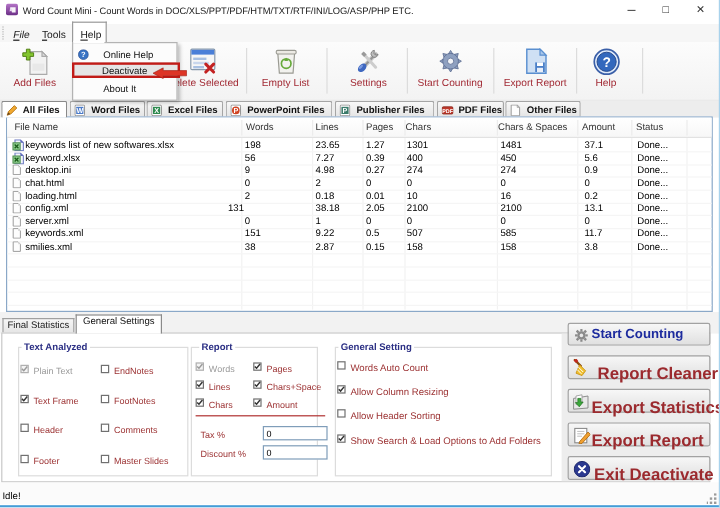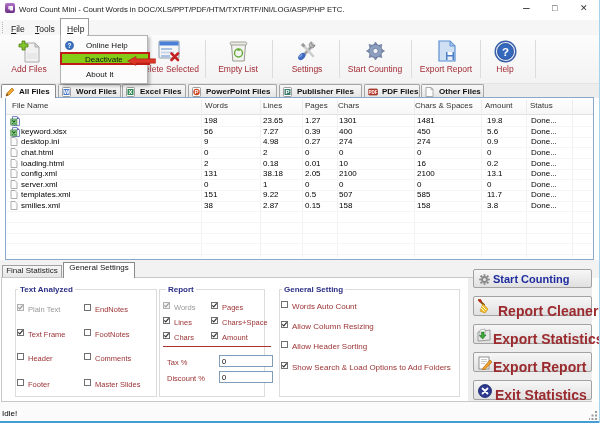--- a/index.html
+++ b/index.html
@@ -64,21 +64,21 @@
 
 
 #statusbar { left:0; top:402px; width:600px; height:18px; background:#fbfbfb; }
 #statusbar .txt { position:absolute; left:2px; top:7px; font-size:8px; color:#000; }
 #blueline { left:0; top:421px; width:600px; height:2px; background:#459dd7; }
 #rightedge { left:599px; top:0px; width:1px; height:423px; background:#a8d2ec; }
 
 
 #dropdown { left:60px; top:35px; width:88px; height:49px; background:#fcfcfc; border:1px solid #b3b3b3; box-shadow:2px 2px 3px rgba(0,0,0,0.25); z-index:10; }
 .mitem { position:absolute; left:0; width:100%; font-size:8px; color:#111; }
-#deact { position:absolute; left:-1px; top:16px; width:90px; height:13px; background:#84cc16; border:2px solid #c11b17; }
+#deact { position:absolute; left:-1px; top:16px; width:90px; height:13px; background:#e5e5e5; border:2px solid #c11b17; }
 #deact span { position:absolute; left:23px; top:1px; font-size:8px; color:#111; }
 </style>
 </head>
 <body>
 
 <div class="abs" id="titlebar"></div>
 <svg class="abs" style="left:5px;top:3px" width="10" height="10" viewBox="0 0 10 10">
     <defs>
       <linearGradient id="pg" x1="0" y1="0" x2="0" y2="1">
         <stop offset="0" stop-color="#b575c8"></stop>
@@ -90,21 +90,21 @@
     <path d="M3.5 3 L5.5 5.5 L3 6.5 Z" fill="#e8d8f0"></path>
   </svg>
 <div class="abs" id="title-text">Word Count Mini - Count Words in DOC/XLS/PPT/PDF/HTM/TXT/RTF/INI/LOG/ASP/PHP ETC.</div>
 <div class="abs winbtn" style="left:523px;top:1px;font-size:12px;">–</div>
 <div class="abs winbtn" style="left:552px;top:3px;font-size:9px;">□</div>
 <div class="abs winbtn" style="left:580px;top:3px;font-size:9px;">✕</div>
 
 <div class="abs" id="menubar"></div>
 <div class="abs" style="left:2px;top:22px;width:2px;height:11px;border-left:1px dotted #b5b5b5;"></div>
 <div class="abs" id="helpbtn"></div>
-<div class="abs menuitem" style="left:11px;"><u>F</u>ile</div>
+<div class="abs menuitem" style="left:11px;font-style:italic;"><u>F</u>ile</div>
 <div class="abs menuitem" style="left:35px;"><u>T</u>ools</div>
 <div class="abs menuitem" style="left:67px;"><u>H</u>elp</div>
 
 <div class="abs" id="toolbar"></div>
 
 <div class="tbtn" style="left:5px;width:48px;">
  <svg style="position:absolute;left:13px;top:2px" width="22" height="24" viewBox="0 0 22 24">
   <path d="M7 3 L17 3 L21 7 L21 22 L7 22 Z" fill="#f2f2f2" stroke="#aaa" stroke-width="1"></path>
   <path d="M17 3 L17 7 L21 7 Z" fill="#ddd" stroke="#aaa" stroke-width="1"></path>
   <rect x="9" y="13" width="10" height="6" fill="#e8e8e8"></rect>
@@ -281,26 +281,27 @@
  <div class="hline" style="top:135px"></div>
  <div class="hline" style="top:145px"></div>
  <div class="hline" style="top:156px"></div>
  <div class="trow" style="top:17px">
   <svg class="ficon" width="10" height="10" viewBox="0 0 10 10">
         <path d="M2.5 0.5 L7 0.5 L9.5 3 L9.5 9.5 L2.5 9.5 Z" fill="#f4f6fc" stroke="#7a86c8" stroke-width="1"></path>
         <path d="M7 0.5 L7 3 L9.5 3 Z" fill="#5a66b8"></path>
         <rect x="0.8" y="3" width="6" height="6" fill="#8fcf8f" stroke="#4a8a4a" stroke-width="0.8"></rect>
         <path d="M2.2 4.4 L5.4 7.6 M5.4 4.4 L2.2 7.6" stroke="#1a5c1a" stroke-width="1.1"></path>
       </svg>
+  <span style="left:15px">keywords list of new softwares.xlsx</span>
       <span style="left:198px">198</span>
       <span style="left:257px">23.65</span>
       <span style="left:299px">1.27</span>
       <span style="left:333px">1301</span>
       <span style="left:411px">1481</span>
-      <span style="left:481px">19.8</span>
+      <span style="left:481px">37.1</span>
       <span style="left:525px">Done...</span>
  </div>
  <div class="trow" style="top:28px">
   <svg class="ficon" width="10" height="10" viewBox="0 0 10 10">
         <path d="M2.5 0.5 L7 0.5 L9.5 3 L9.5 9.5 L2.5 9.5 Z" fill="#f4f6fc" stroke="#7a86c8" stroke-width="1"></path>
         <path d="M7 0.5 L7 3 L9.5 3 Z" fill="#5a66b8"></path>
         <rect x="0.8" y="3" width="6" height="6" fill="#8fcf8f" stroke="#4a8a4a" stroke-width="0.8"></rect>
         <path d="M2.2 4.4 L5.4 7.6 M5.4 4.4 L2.2 7.6" stroke="#1a5c1a" stroke-width="1.1"></path>
       </svg>
   <span style="left:15px">keyword.xlsx</span>
@@ -353,21 +354,21 @@
       <span style="left:411px">16</span>
       <span style="left:481px">0.2</span>
       <span style="left:525px">Done...</span>
  </div>
  <div class="trow" style="top:70px">
   <svg class="ficon" width="8" height="9" viewBox="0 0 8 9">
         <path d="M1 0.5 L5 0.5 L7 2.5 L7 8.5 L1 8.5 Z" fill="#fdfdfd" stroke="#999" stroke-width="0.8"></path>
         <path d="M5 0.5 L5 2.5 L7 2.5 Z" fill="#ddd"></path>
       </svg>
   <span style="left:15px">config.xml</span>
-      <span style="left:198px">131</span>
+      <span style="left:184px">131</span>
       <span style="left:257px">38.18</span>
       <span style="left:299px">2.05</span>
       <span style="left:333px">2100</span>
       <span style="left:411px">2100</span>
       <span style="left:481px">13.1</span>
       <span style="left:525px">Done...</span>
  </div>
  <div class="trow" style="top:81px">
   <svg class="ficon" width="8" height="9" viewBox="0 0 8 9">
         <path d="M1 0.5 L5 0.5 L7 2.5 L7 8.5 L1 8.5 Z" fill="#fdfdfd" stroke="#999" stroke-width="0.8"></path>
@@ -380,21 +381,21 @@
       <span style="left:333px">0</span>
       <span style="left:411px">0</span>
       <span style="left:481px">0</span>
       <span style="left:525px">Done...</span>
  </div>
  <div class="trow" style="top:91px">
   <svg class="ficon" width="8" height="9" viewBox="0 0 8 9">
         <path d="M1 0.5 L5 0.5 L7 2.5 L7 8.5 L1 8.5 Z" fill="#fdfdfd" stroke="#999" stroke-width="0.8"></path>
         <path d="M5 0.5 L5 2.5 L7 2.5 Z" fill="#ddd"></path>
       </svg>
-  <span style="left:15px">templates.xml</span>
+  <span style="left:15px">keywords.xml</span>
       <span style="left:198px">151</span>
       <span style="left:257px">9.22</span>
       <span style="left:299px">0.5</span>
       <span style="left:333px">507</span>
       <span style="left:411px">585</span>
       <span style="left:481px">11.7</span>
       <span style="left:525px">Done...</span>
  </div>
  <div class="trow" style="top:102px">
   <svg class="ficon" width="8" height="9" viewBox="0 0 8 9">
@@ -557,21 +558,21 @@
       <path d="M5 12 L12 4 L14 6 L7 13.5 L4.5 14 Z" fill="#f0a030" stroke="#b06a10" stroke-width="0.7"></path>
     </svg>
  <div class="txt" style="left:19px;top:6px;">Export Report</div>
 </div>
 <div class="abs rbtn" style="top:380px;height:20px;">
  <svg style="position:absolute;left:4px;top:3px" width="14" height="14" viewBox="0 0 14 14">
       <circle cx="7" cy="7" r="6.5" fill="#2b3990"></circle>
       <circle cx="7" cy="7" r="6.5" fill="none" stroke="#1a2568" stroke-width="0.8"></circle>
       <path d="M4.5 4.5 L9.5 9.5 M9.5 4.5 L4.5 9.5" stroke="#fff" stroke-width="1.8" stroke-linecap="round"></path>
     </svg>
- <div class="txt" style="left:21px;top:6px;">Exit Statistics</div>
+ <div class="txt" style="left:21px;top:6px;">Exit Deactivate</div>
 </div>
 
 <div class="abs" id="statusbar">
     <div class="txt">Idle!</div>
   </div>
 <div class="abs" id="blueline"></div>
 <div class="abs" id="rightedge"></div>
 
 <div class="abs" id="dropdown">
  <svg style="position:absolute;left:4px;top:5px" width="9" height="9" viewBox="0 0 10 10">

